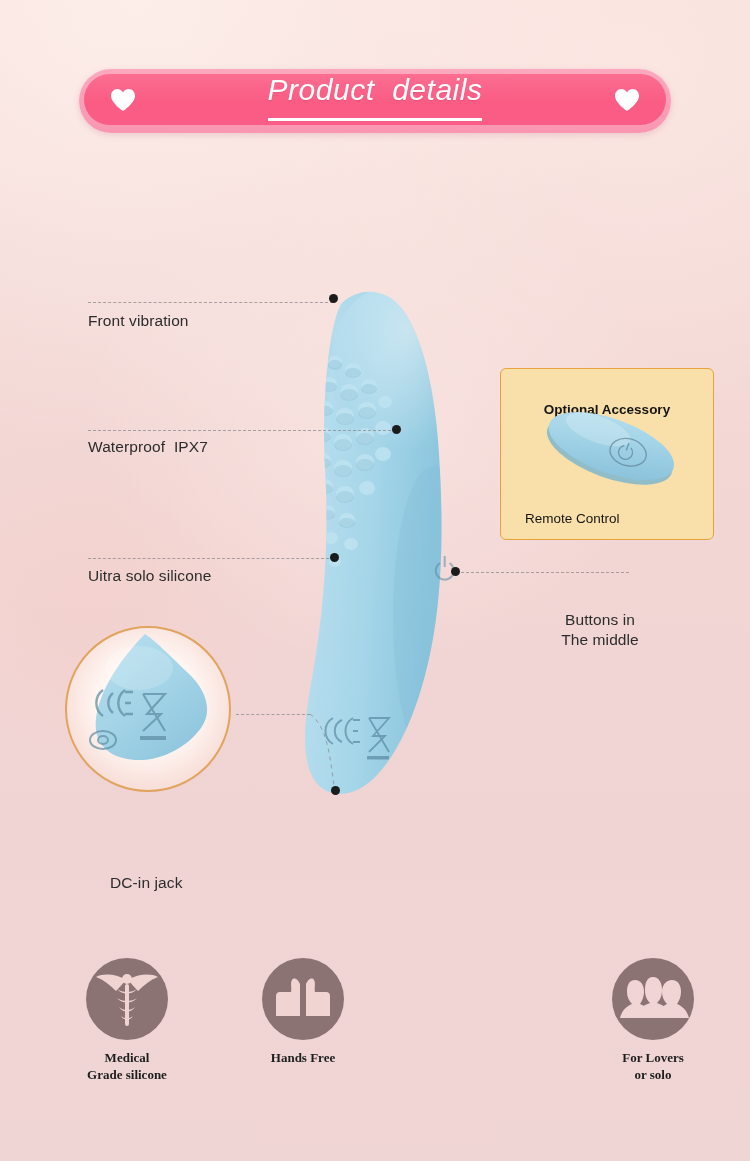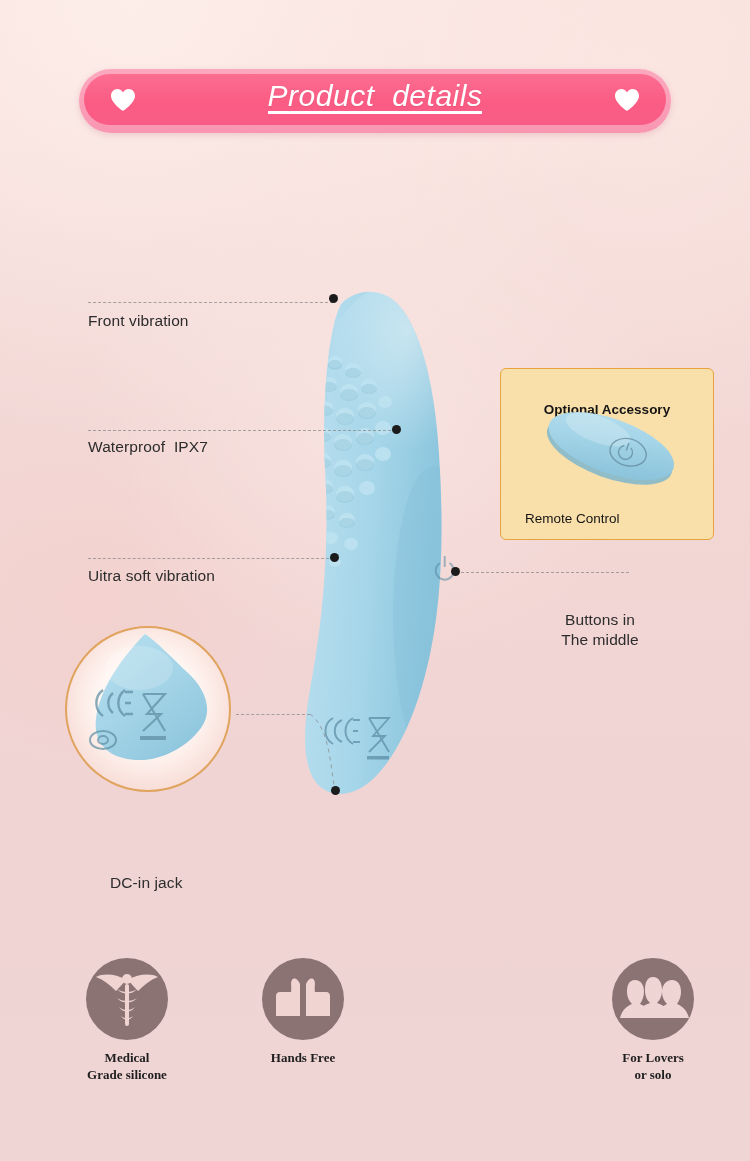--- a/index.html
+++ b/index.html
@@ -37,21 +37,21 @@
   }
   .heart{width:26px;height:24px;position:relative;flex:0 0 auto;}
   .heart svg{display:block;}
   .banner-title{
     color:#ffffff;font-size:30px;font-style:italic;font-weight:400;
     letter-spacing:.5px;line-height:1;position:relative;top:-2px;
     text-shadow:0 1px 1px rgba(190,60,90,.25);
     white-space:pre;
   }
   .banner-title .u{
-    display:inline-block;border-bottom:3px solid #ffffff;padding-bottom:0;
+    display:inline-block;border-bottom:3px solid #ffffff;padding-bottom:13px;
   }
 
   
   .product{position:absolute;left:283px;top:286px;width:180px;height:518px;}
   .product svg{display:block;overflow:visible;}
 
   
   .lbl{
     position:absolute;color:#2c2c2c;font-size:15.5px;white-space:pre;
     letter-spacing:.1px;
@@ -218,21 +218,21 @@
 </div>
 
 <div class="lbl" style="left:88px;top:280px;">Front vibration</div>
 <div class="dash" style="left:88px;top:302px;width:245px;"></div>
 <div class="dot" style="left:329px;top:294px;"></div>
 
 <div class="lbl" style="left:88px;top:406px;">Waterproof  IPX7</div>
 <div class="dash" style="left:88px;top:430px;width:308px;"></div>
 <div class="dot" style="left:392px;top:425px;"></div>
 
-<div class="lbl" style="left:88px;top:535px;">Uitra soft vibration</div>
+<div class="lbl" style="left:88px;top:535px;">Uitra solo silicone</div>
 <div class="dash" style="left:88px;top:558px;width:246px;"></div>
 <div class="dot" style="left:330px;top:553px;"></div>
 
 <div class="dot" style="left:451px;top:567px;"></div>
 <div class="dash" style="left:461px;top:572px;width:168px;"></div>
 <div class="lbl" style="left:540px;top:579px;width:120px;text-align:center;">Buttons in</div>
 <div class="lbl" style="left:540px;top:599px;width:120px;text-align:center;">The middle</div>
 
 <div class="dash" style="left:236px;top:714px;width:74px;"></div>
 <div class="dot" style="left:331px;top:786px;"></div>

